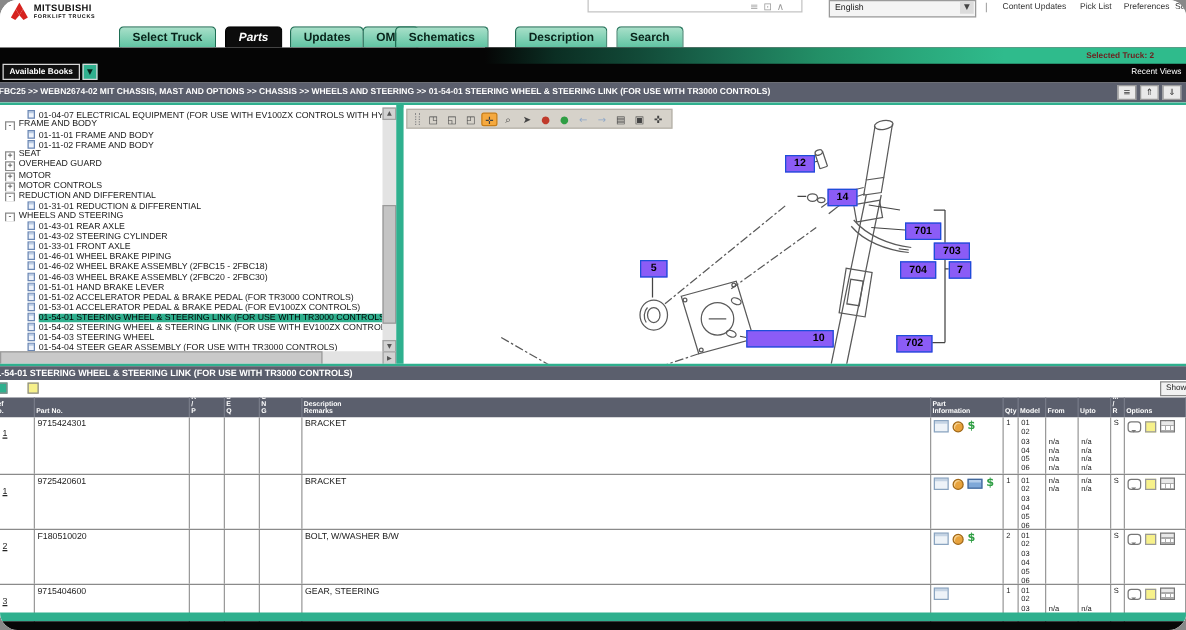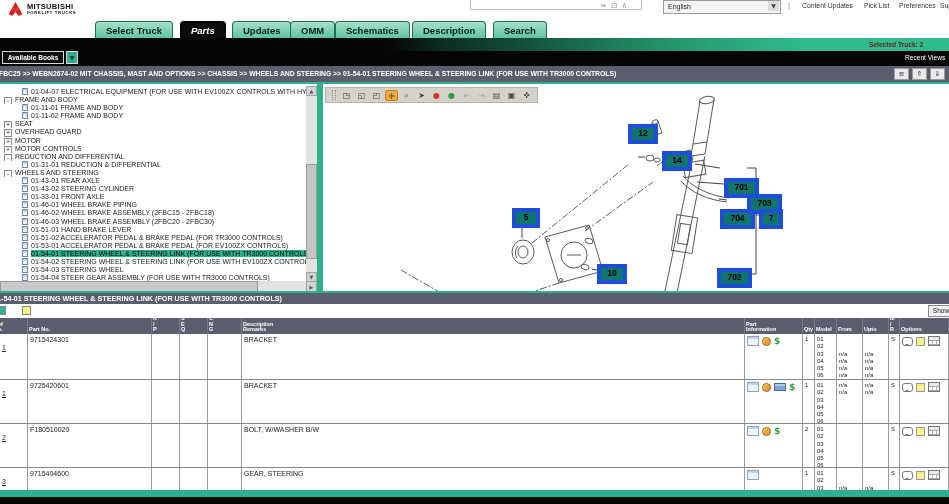--- a/index.html
+++ b/index.html
@@ -1,17 +1,17 @@
 <!DOCTYPE html>
 <html><head>
 <meta charset="utf-8">
 <style>
   html,body{margin:0;padding:0;background:#888;}
   #app{position:relative;width:949px;height:504px;background:#fff;overflow:hidden;
-       font-family:"Liberation Sans",sans-serif;-webkit-font-smoothing:antialiased;}
+       font-family:"Liberation Sans",sans-serif;border-radius:14px;-webkit-font-smoothing:antialiased;}
   .abs{position:absolute;}
   .ico{font-family:"DejaVu Sans",sans-serif;}
 
   
   #topbar{left:0;top:0;width:949px;height:19px;background:#fff;}
   #logo{left:8px;top:2px;display:flex;gap:4px;align-items:center;}
   #brandtxt{line-height:1;}
   #brand1{font-size:7.5px;font-weight:900;letter-spacing:.3px;color:#111;}
   #brand2{font-size:4.3px;font-weight:bold;letter-spacing:.6px;color:#111;}
   #topfield{left:470px;top:-5px;width:170px;height:13px;background:#fff;border:1px solid #c3c3c3;}
@@ -72,21 +72,21 @@
         box-sizing:border-box;font-size:5px;text-align:center;line-height:10px;color:#555;}
   #divider{position:absolute;left:317px;top:0;width:6px;height:209px;background:#2fb08e;}
   #diagram{position:absolute;left:323px;top:2px;width:626px;height:207px;background:#fff;overflow:hidden;}
   #dtoolbar{position:absolute;left:2px;top:1px;height:14px;display:flex;align-items:center;gap:2px;
             background:#d6d2ca;border:1px solid #b5b1a8;padding:0 4px 0 6px;}
   #dgrip{width:2px;height:10px;border-left:1px dotted #8a8a8a;border-right:1px dotted #8a8a8a;margin-right:2px;}
   .dico{width:13px;height:11px;font-size:8px;line-height:11px;text-align:center;color:#444;}
   .dico.active{background:#f5a93f;border:1px solid #c77d16;box-sizing:border-box;border-radius:2px;}
   #dnote{position:absolute;left:450px;top:12px;width:172px;text-align:center;font-size:10px;color:#111;
          white-space:pre-line;line-height:13px;}
-  .callout{position:absolute;height:12px;line-height:11px;background:#0f766e;border:4px solid #1d4ed8;
+  .callout{position:absolute;height:12px;line-height:11px;background:#8b5cf6;border:1px solid #1d4ed8;
            box-sizing:content-box;font-size:8.5px;font-weight:bold;color:#000;text-align:center;}
 
   
   #tablesec{left:0;top:291px;width:949px;height:213px;background:#fff;border-top:2px solid #2fb08e;box-sizing:border-box;}
   #sectitle{position:absolute;left:0;top:0;width:949px;height:11px;background:#5b5f6d;color:#fff;
             font-size:7.2px;font-weight:bold;line-height:11px;white-space:nowrap;overflow:hidden;}
   #sectitle span{margin-left:-7px;display:inline-block;}
   #legendrow{position:absolute;left:0;top:11px;width:949px;height:14px;background:#fff;}
   .legsq{position:absolute;top:2px;width:9px;height:9px;border:1px solid #8a8a8a;box-sizing:border-box;}
   #showbtn{position:absolute;left:928px;top:1px;width:26px;height:12px;background:#f2f2f2;border:1px solid #8a8a8a;
@@ -155,21 +155,21 @@
     <span class="toplink abs" style="left:864px;top:2px;">Pick List</span>
     <span class="toplink abs" style="left:899px;top:2px;">Preferences</span>
     <span class="toplink abs" style="left:940px;top:2px;">Support</span>
   </div>
 
   <div id="tabrow" class="abs">
     <div class="tab" style="left:95px;">Select Truck</div>
     <div class="tab active" style="left:180px;font-style:italic;">Parts</div>
     <div class="tab" style="left:232px;">Updates</div>
     <div class="tab" style="left:290px;">OMM</div>
-    <div class="tab" style="left:335px;">Schematics</div>
+    <div class="tab" style="left:316px;">Schematics</div>
     <div class="tab" style="left:412px;">Description</div>
     <div class="tab" style="left:493px;">Search</div>
   </div>
 
   <div id="blackbar" class="abs">
     <div id="tealgrad"></div>
     <span id="selectedtruck">Selected Truck: 2</span>
     <span id="recentviews">Recent Views</span>
     <div id="availbooks">Available Books</div>
     <div id="availarrow" class="ico">▼</div>
@@ -295,21 +295,21 @@
       </div>
 
 
       <div class="callout" style="left:305px;top:38px;width:22px;">12</div>
       <div class="callout" style="left:293px;top:65px;width:22px;margin-left:46px;">14</div>
       <div class="callout" style="left:397px;top:76px;width:27px;margin-top:47px;">704</div>
       <div class="callout" style="left:401px;top:92px;width:27px;">701</div>
       <div class="callout" style="left:424px;top:108px;width:27px;">703</div>
       <div class="callout" style="left:436px;top:123px;width:16px;">7</div>
       <div class="callout" style="left:189px;top:122px;width:20px;">5</div>
-      <div class="callout" style="left:274px;top:178px;width:22px;">10</div>
+      <div class="callout" style="left:274px;top:178px;width:22px;padding-left:46px;">10</div>
       <div class="callout" style="left:394px;top:182px;width:27px;">702</div>
     </div>
   </div>
 
   <div id="tablesec" class="abs">
     <div id="sectitle"><span>01-54-01 STEERING WHEEL &amp; STEERING LINK (FOR USE WITH TR3000 CONTROLS)</span></div>
 
     <div id="legendrow">
       <span class="legsq" style="left:-3px;background:#2fb08e;"></span>
       <span class="legsq" style="left:22px;background:#f7f18a;"></span>

